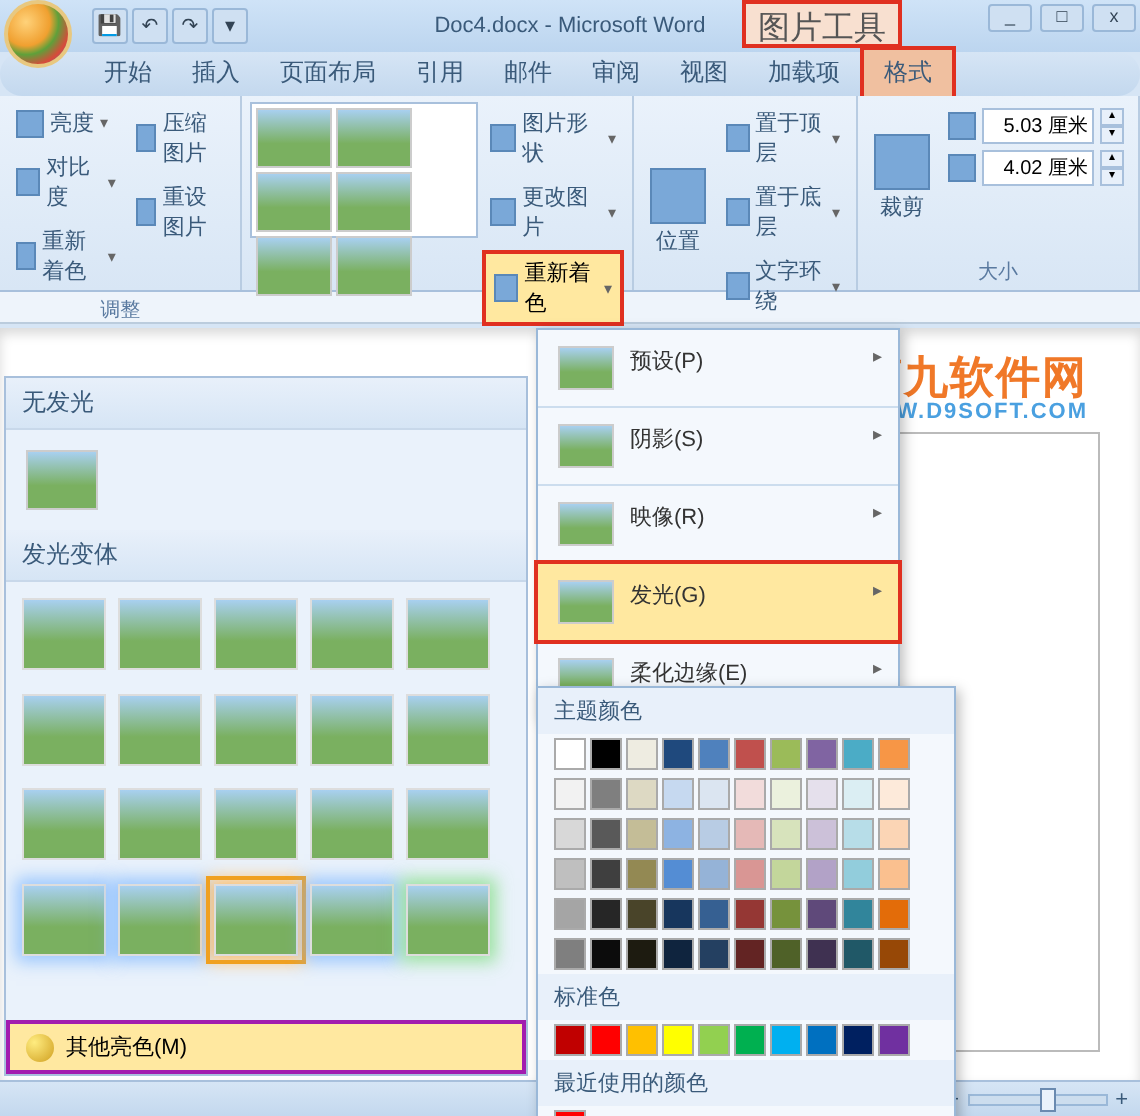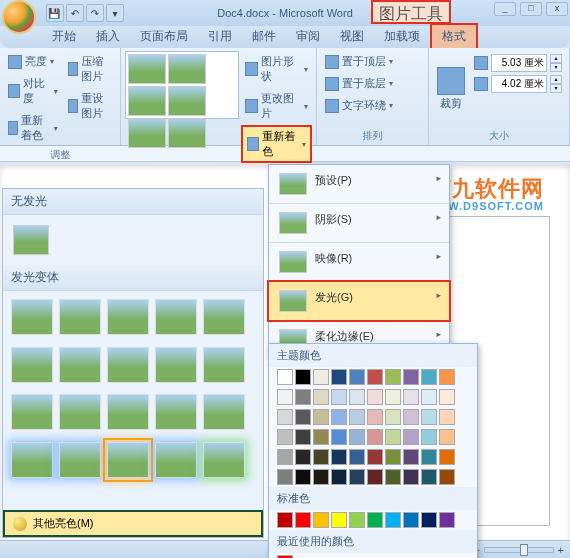--- a/index.html
+++ b/index.html
@@ -36,21 +36,21 @@
 .ruler-h{height:16px;background:#eef4fb;border-bottom:1px solid #bcd;}
 .panel-left{position:absolute;left:2px;top:188px;width:262px;bottom:20px;background:#eaf2fb;border:1px solid #a8c0dc;overflow:hidden;}
 .panel-hdr{background:linear-gradient(#e8f0fa,#d6e5f5);padding:4px 8px;color:#3a5a7a;font-size:12px;border-bottom:1px solid #c8d8ea;}
 .single-thumb{width:36px;height:30px;background:linear-gradient(#a8d0f0,#7ab060 60%);border:1px solid #ccc;margin:10px;}
 .glow-grid{display:flex;flex-wrap:wrap;gap:6px;padding:8px;min-height:200px;}
 .glow-thumb{width:42px;height:36px;background:linear-gradient(#a8d0f0,#7ab060 60%);border:1px solid #ddd;position:relative;}
 .glow-thumb.sel{outline:2px solid #f0a020;outline-offset:2px;background-color:#fff3d6;}
 .glow-thumb.r5{box-shadow:0 0 8px 3px rgba(120,180,255,.7);}
 .glow-thumb.r5b{box-shadow:0 0 8px 3px rgba(255,180,80,.8);}
 .glow-thumb.r5c{box-shadow:0 0 8px 3px rgba(120,220,120,.7);}
-.more-colors{position:absolute;bottom:0;left:0;right:0;background:#ffe8a0;border:2px solid #14532d;padding:4px 8px;display:flex;align-items:center;gap:6px;}
+.more-colors{position:absolute;bottom:0;left:0;right:0;background:#ffe8a0;border:2px solid #a21caf;padding:4px 8px;display:flex;align-items:center;gap:6px;}
 .color-ball{width:14px;height:14px;border-radius:50%;background:radial-gradient(circle at 30% 30%,#ffec80,#d0a020);}
 .menu{position:absolute;left:268px;top:164px;width:182px;background:#f4f8fd;border:1px solid #9ab8d8;box-shadow:2px 2px 6px rgba(0,0,0,.25);z-index:10;}
 .menu-item{display:flex;align-items:flex-start;gap:8px;padding:8px 10px;color:#333;position:relative;}
 .menu-item .thumb{width:28px;height:22px;background:linear-gradient(#a8d0f0,#7ab060 60%);border:1px solid #ccc;}
 .menu-item .arrow{position:absolute;right:8px;font-size:9px;color:#666;}
 .menu-item.hl{background:#ffe8a0;border:2px solid #e03020;margin:-2px;}
 .submenu{position:absolute;left:268px;top:343px;width:210px;background:#f4f8fd;border:1px solid #9ab8d8;box-shadow:2px 2px 6px rgba(0,0,0,.25);z-index:11;}
 .sub-hdr{padding:4px 8px;color:#3a5a7a;font-size:11px;background:#e8f0fa;}
 .color-sw{width:16px;height:16px;border:1px solid #aaa;}
 .color-row{display:flex;gap:2px;padding:2px 8px;}
@@ -155,20 +155,24 @@
             <span>重新着色</span>
             <span class="dd-arrow">▾</span>
           </div>
       </div>
     </div>
     <div class="group-label">图片样式</div>
   </div>
 
   <div class="group" style="width:120px">
     <div class="group-body">
+      <div class="btn-col" style="align-items:center;justify-content:center;padding:0 4px">
+        <span class="rib-ico" style="width:28px;height:28px"></span>
+        <span style="color:#3a5a7a">位置</span>
+      </div>
       <div class="btn-col">
         <div class="rib-btn">
             <span class="rib-ico"></span>
             <span>置于顶层</span>
             <span class="dd-arrow">▾</span>
           </div>
         <div class="rib-btn">
             <span class="rib-ico"></span>
             <span>置于底层</span>
             <span class="dd-arrow">▾</span>

